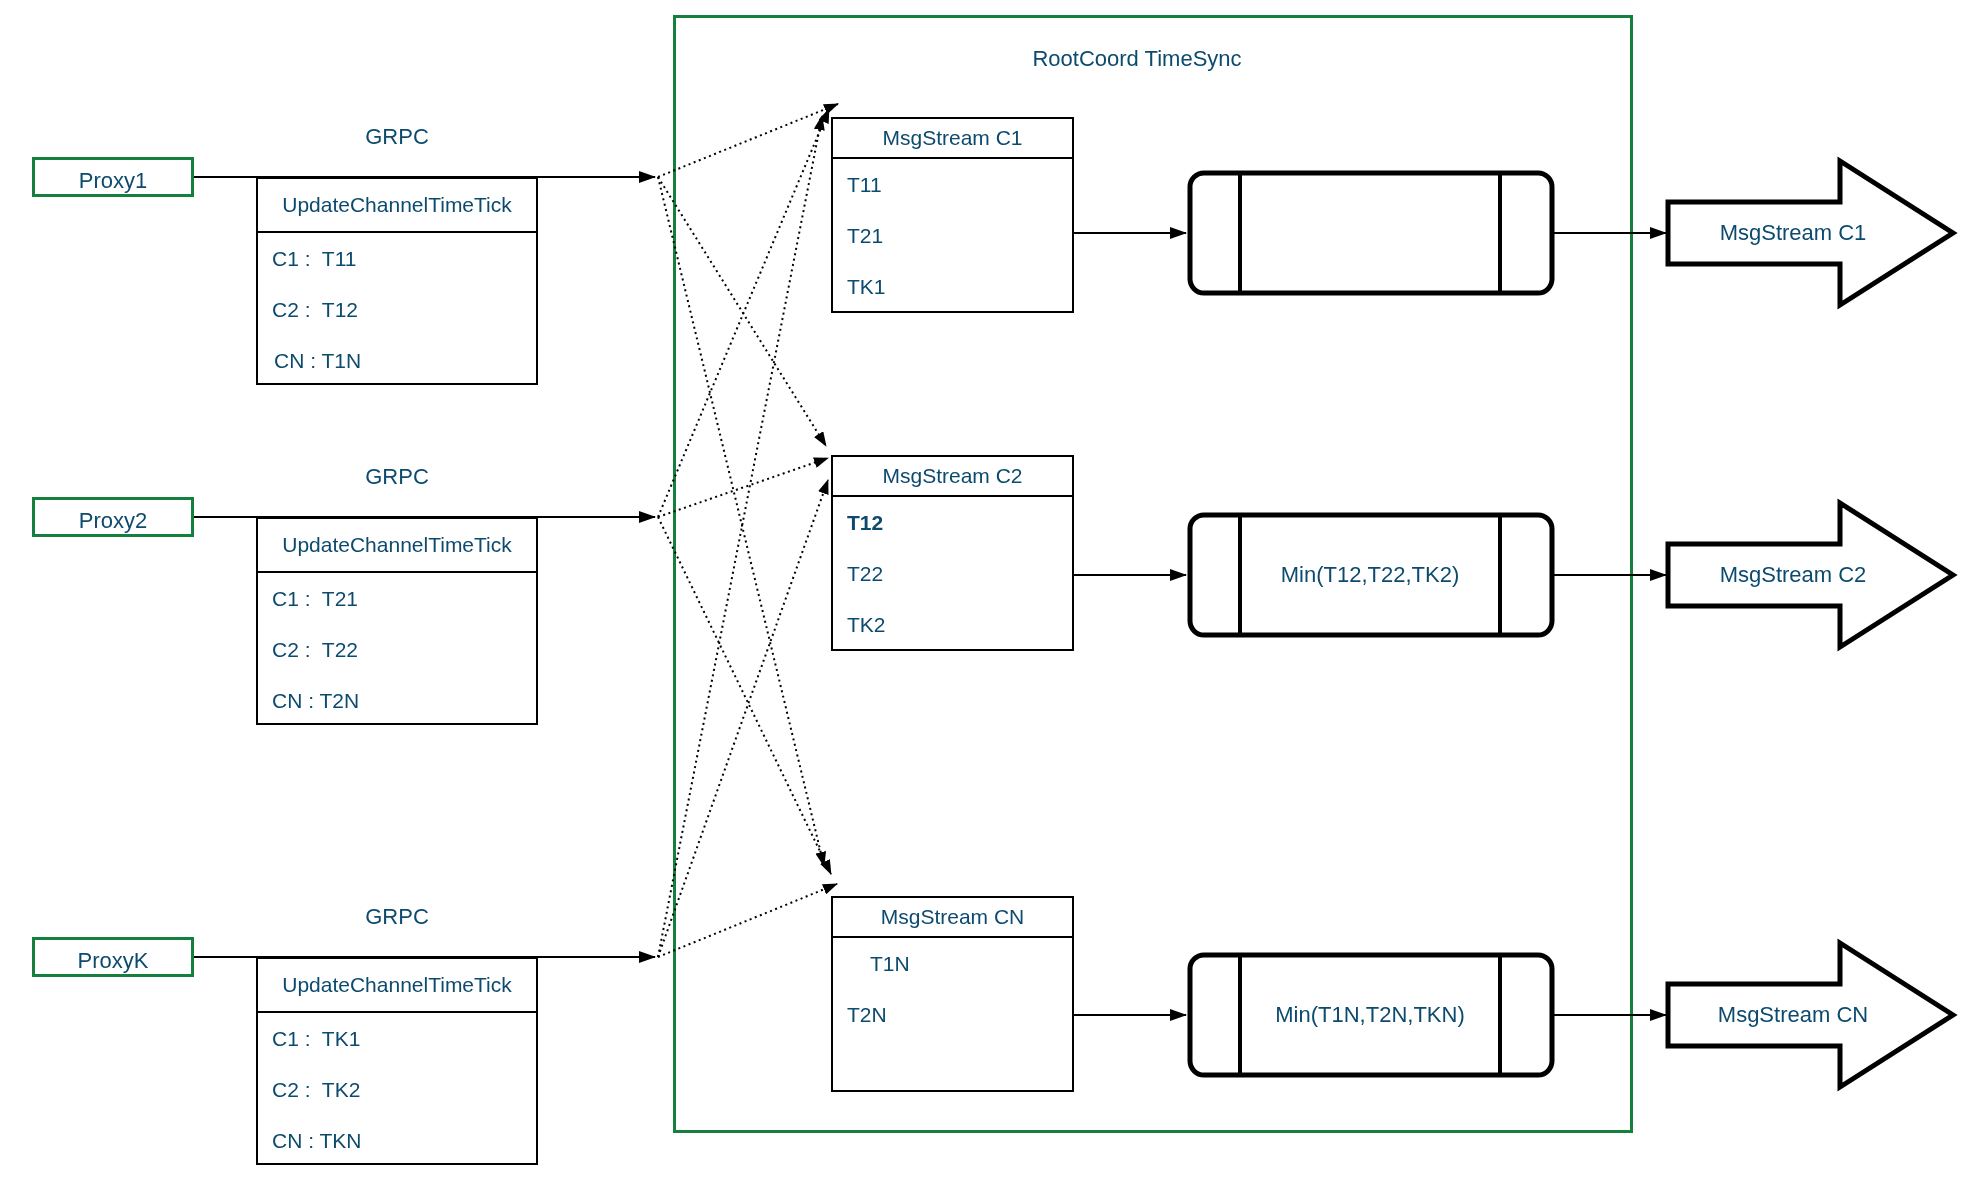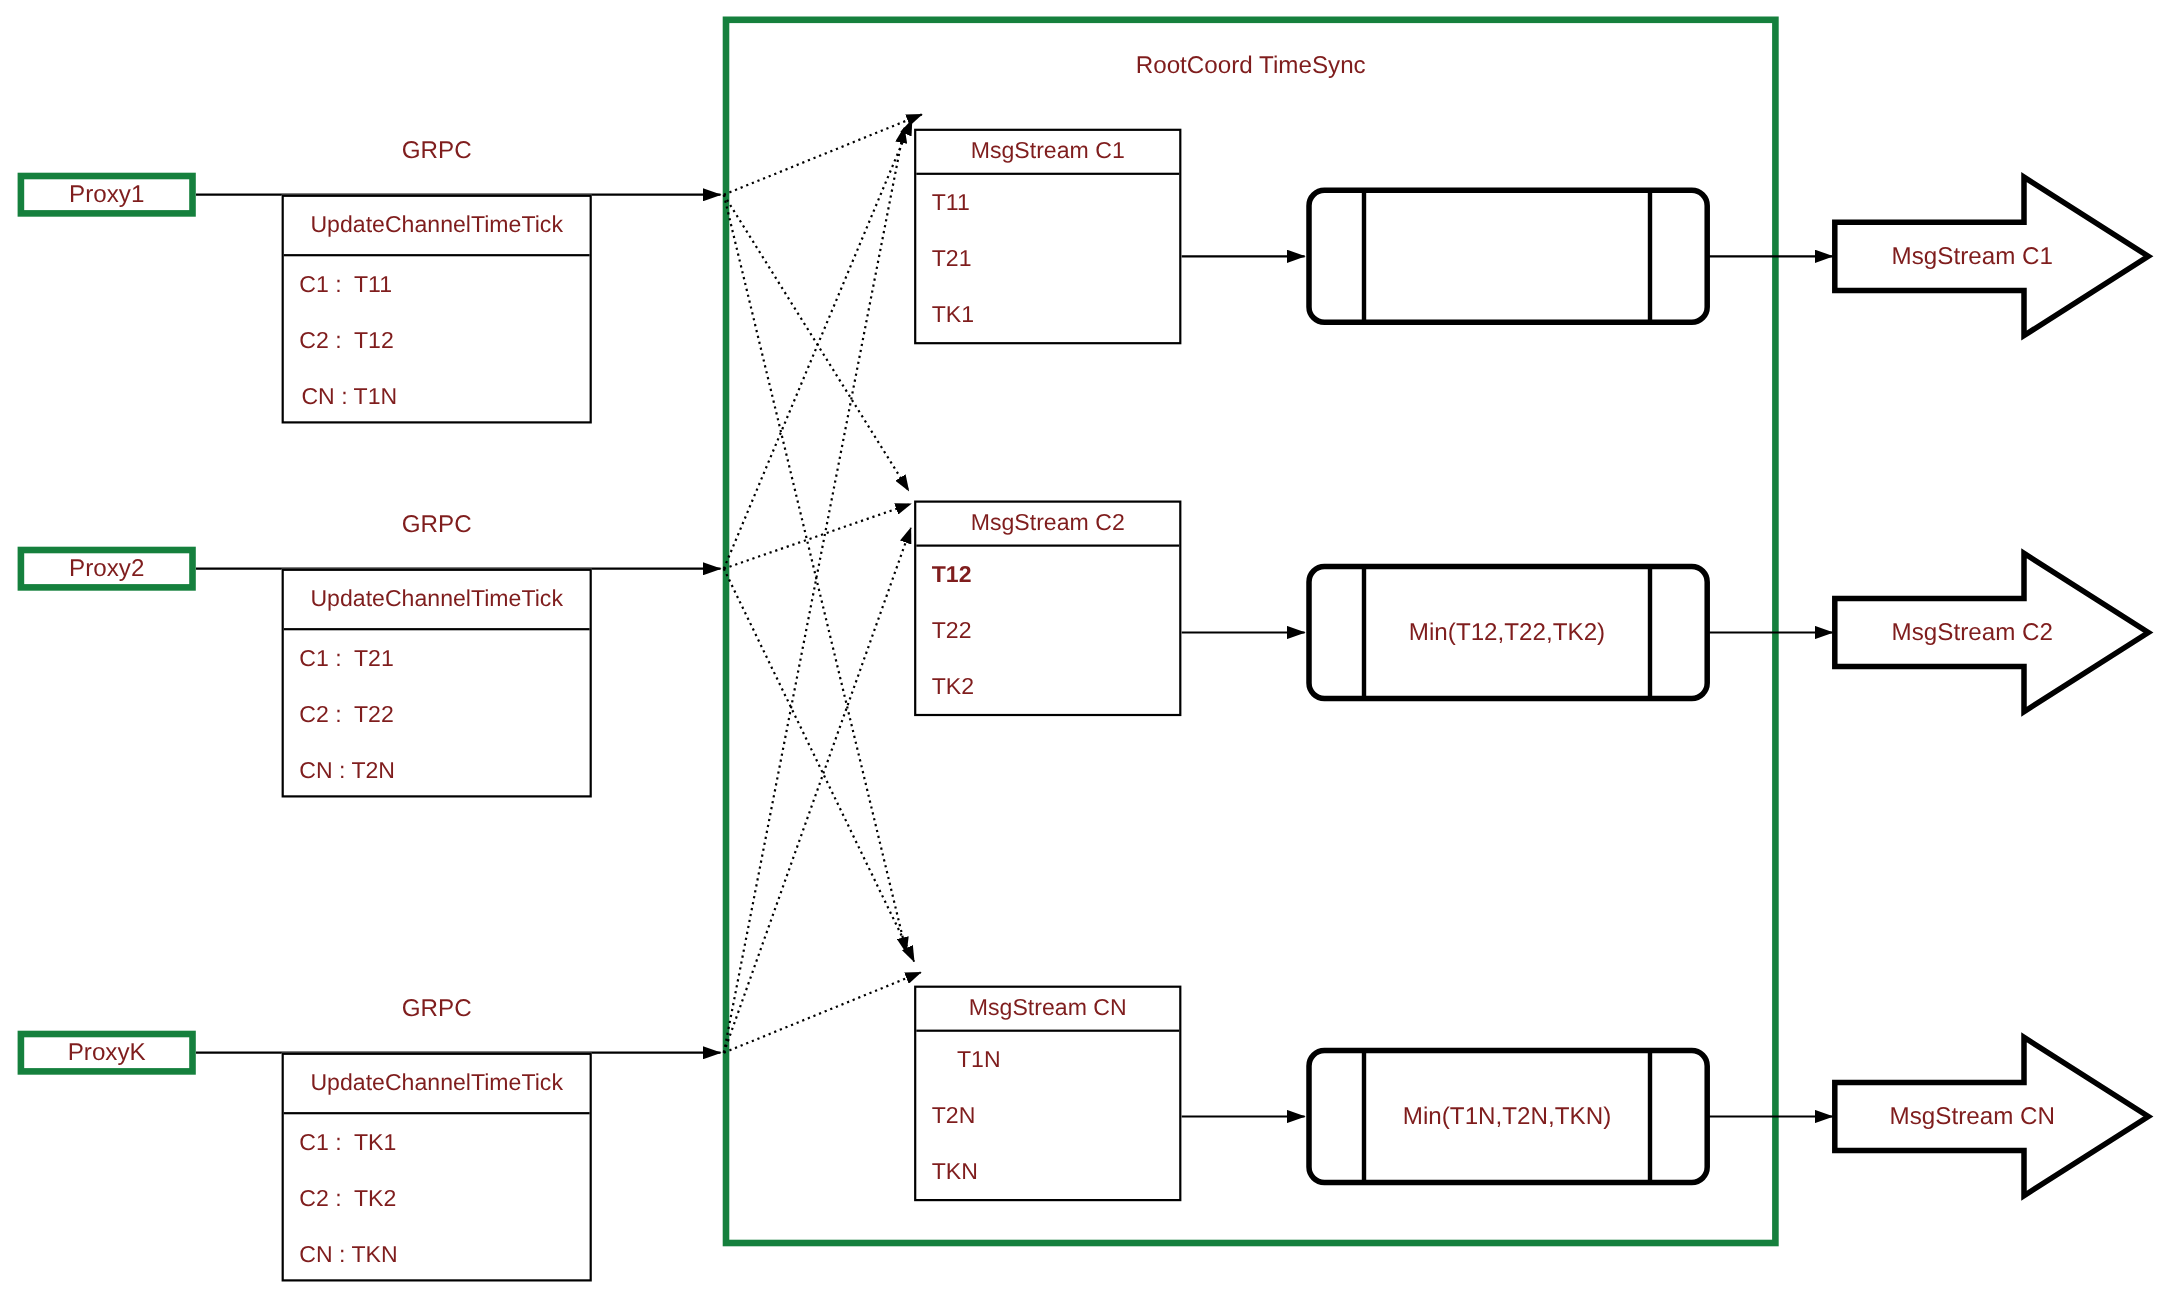--- a/index.html
+++ b/index.html
@@ -1,21 +1,21 @@
 <!DOCTYPE html>
 <html><head>
 <meta charset="utf-8">
 <style>
   html,body{margin:0;padding:0;background:#ffffff;}
   #canvas{
     position:relative;width:1969px;height:1183px;background:#ffffff;
-    font-family:"Liberation Sans","DejaVu Sans",sans-serif;color:#7f1d1d;overflow:hidden;
+    font-family:"Liberation Sans","DejaVu Sans",sans-serif;color:#0c4a6e;overflow:hidden;
   }
   .abs{position:absolute;box-sizing:border-box;}
-  .cbox{border:6px solid #15803d;background:#fff;display:flex;align-items:center;justify-content:center;}
+  .cbox{border:3px solid #15803d;background:#fff;display:flex;align-items:flex-end;justify-content:center;margin-left:16px;}
   .label{display:flex;align-items:center;justify-content:center;background:transparent;}
   .fs22{font-size:22px;}
   .tbl{border:2px solid #000;background:#fff;}
   .thead{border-bottom:2px solid #000;display:flex;align-items:center;justify-content:center;font-size:21px;}
   .trow{display:flex;align-items:center;padding-left:14px;font-size:21px;white-space:pre;text-align:right;}
   .layer-svg{position:absolute;left:0;top:0;z-index:1;}
   .z2{z-index:2;}
   .z0{z-index:0;}
 </style>
 </head>
@@ -126,21 +126,20 @@
     <div class="thead" style="height:38px;">MsgStream C2</div>
     <div class="trow" style="height:51px;font-weight:bold;">T12</div>
     <div class="trow" style="height:51px;">T22</div>
     <div class="trow" style="height:51px;">TK2</div>
   </div>
 
   <div class="abs tbl z2" style="left:831px;top:896px;width:243px;height:196px;">
     <div class="thead" style="height:38px;">MsgStream CN</div>
     <div class="trow" style="height:51px;padding-left:37px;">T1N</div>
     <div class="trow" style="height:51px;">T2N</div>
-    <div class="trow" style="height:51px;">TKN</div>
   </div>
 
   <div class="abs label fs22 z2" style="left:1242px;top:515px;width:256px;height:120px;">Min(T12,T22,TK2)</div>
   <div class="abs label fs22 z2" style="left:1242px;top:955px;width:256px;height:120px;">Min(T1N,T2N,TKN)</div>
 
   <div class="abs label fs22 z2" style="left:1668px;top:203px;width:250px;height:60px;">MsgStream C1</div>
   <div class="abs label fs22 z2" style="left:1668px;top:545px;width:250px;height:60px;">MsgStream C2</div>
   <div class="abs label fs22 z2" style="left:1668px;top:985px;width:250px;height:60px;">MsgStream CN</div>
 
 </div>

